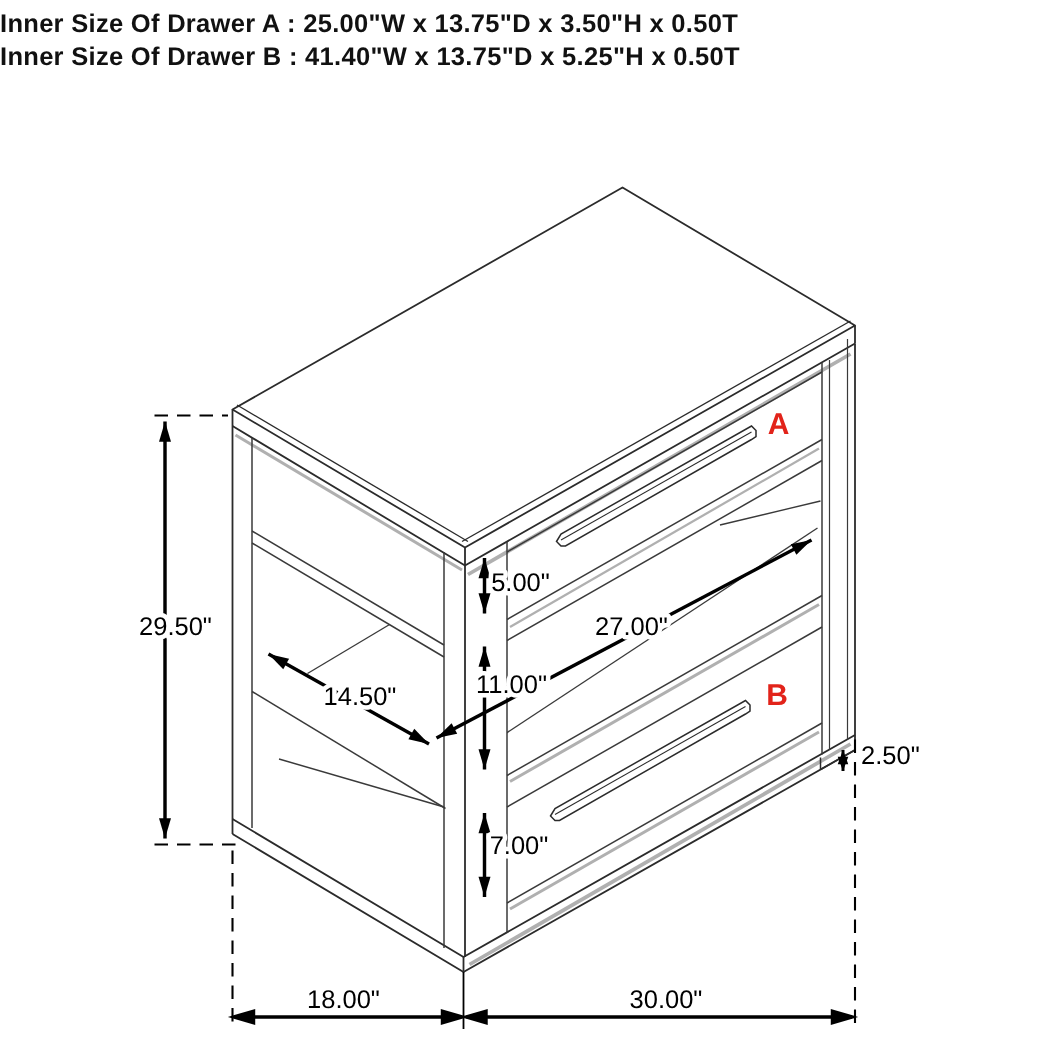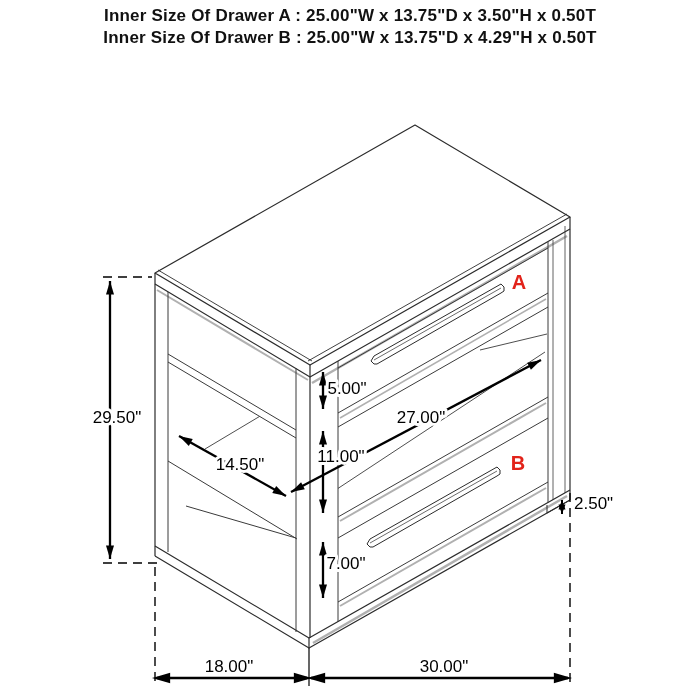--- a/index.html
+++ b/index.html
@@ -1,33 +1,33 @@
 <!DOCTYPE html>
 <html><head>
 <meta charset="utf-8">
 <style>
   html,body{margin:0;padding:0;background:#fff;}
   .stage{position:relative;width:700px;height:700px;background:#fff;overflow:hidden;
          font-family:"Liberation Sans",sans-serif;}
-  .hdr{position:absolute;top:5px;left:0;width:700px;text-align:center;
+  .hdr{position:absolute;top:5px;left:0;width:700px;text-align:left;
        font-weight:bold;font-size:17px;line-height:22px;color:#111;letter-spacing:0.2px;}
   svg{position:absolute;left:0;top:0;}
   .dimtxt{font-size:17px;fill:#000;paint-order:stroke;stroke:#fff;stroke-width:6px;
           stroke-linejoin:round;font-family:"Liberation Sans",sans-serif;}
   .redtxt{font-size:20px;font-weight:bold;paint-order:stroke;stroke:#fff;stroke-width:4px;
           stroke-linejoin:round;font-family:"Liberation Sans",sans-serif;}
 </style>
 </head>
 <body>
 
 <div class="stage">
 
   <div class="hdr">
     <div>Inner Size Of Drawer A : 25.00"W x 13.75"D x 3.50"H x 0.50T</div>
-    <div>Inner Size Of Drawer B : 25.00"W x 13.75"D x 4.29"H x 0.50T</div>
+    <div>Inner Size Of Drawer B : 41.40"W x 13.75"D x 5.25"H x 0.50T</div>
   </div>
 
   <svg width="700" height="700" viewBox="0 0 700 700">
     <defs>
       <marker id="mE" markerUnits="userSpaceOnUse" markerWidth="15" markerHeight="10" viewBox="0 0 15 10" refX="14" refY="5" orient="auto">
         <path d="M0.5,1 L14,5 L0.5,9 Z" fill="#000"></path>
       </marker>
       <marker id="mS" markerUnits="userSpaceOnUse" markerWidth="15" markerHeight="10" viewBox="0 0 15 10" refX="14" refY="5" orient="auto-start-reverse">
         <path d="M0.5,1 L14,5 L0.5,9 Z" fill="#000"></path>
       </marker>

